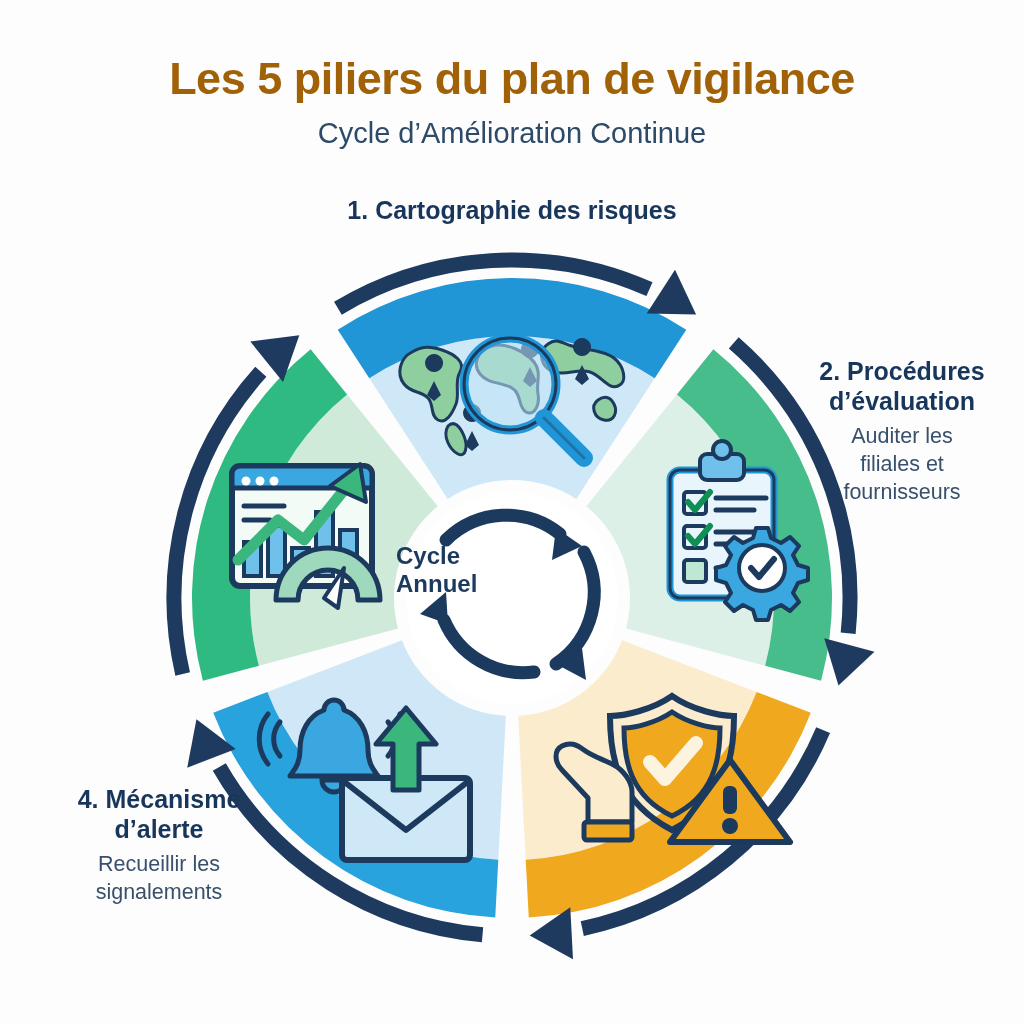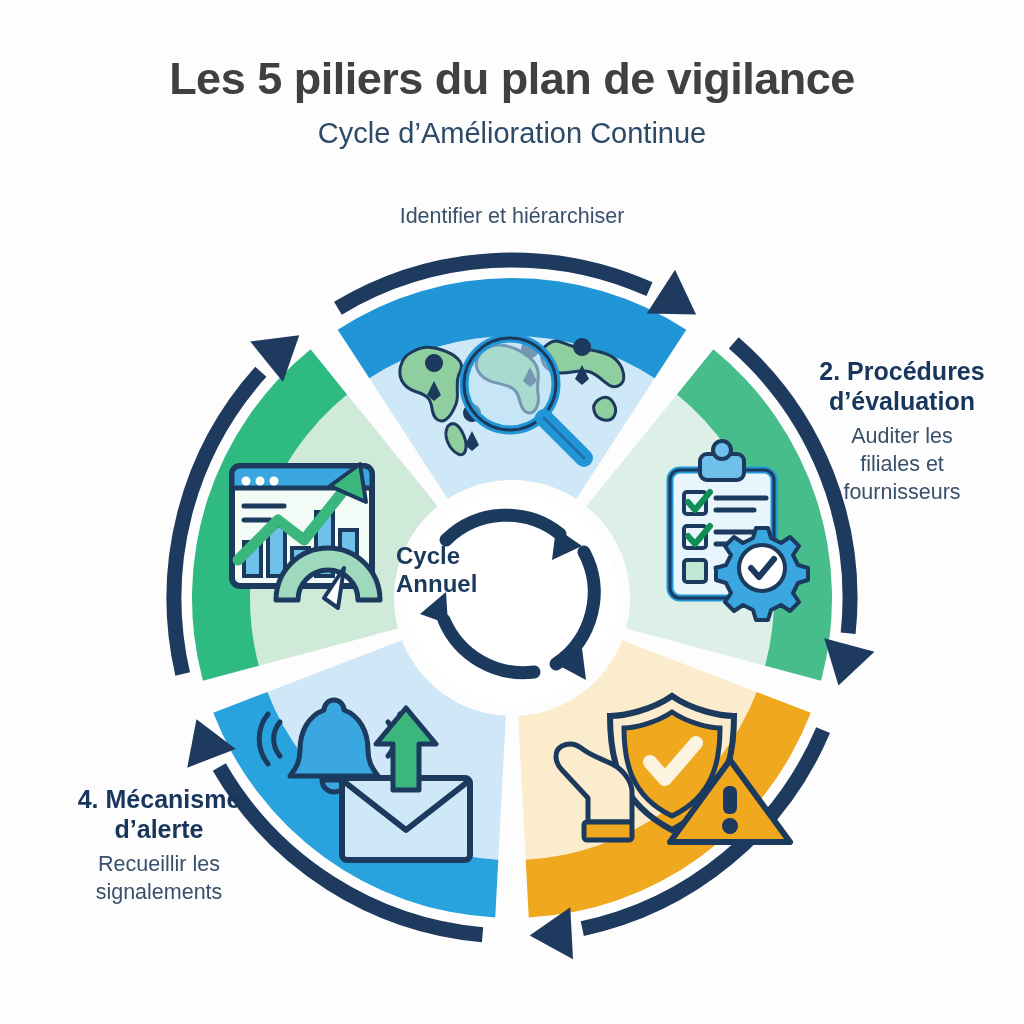--- a/index.html
+++ b/index.html
@@ -23,21 +23,21 @@
   .header {
     position: absolute;
     top: 54px;
     left: 0;
     width: 1024px;
     text-align: center;
   }
   .title {
     font-size: 45px;
     font-weight: bold;
-    color: #404040;
+    color: #a16207;
     letter-spacing: -0.5px;
     line-height: 1.1;
     margin: 0;
   }
   .subtitle {
     font-size: 29px;
     font-weight: normal;
     color: #2d4a68;
     margin: 14px 0 1px 0;
     line-height: 1.1;
@@ -270,21 +270,21 @@
         <path d="M -52 10 A 52 52 0 0 1 52 10 L 30 10 A 30 30 0 0 0 -30 10 Z" fill="#9fd9bd" stroke="#1b3a5e" stroke-width="5" stroke-linejoin="round"></path>
         <path d="M -4 8 L 16 -22 L 10 18 Z" fill="#ffffff" stroke="#1b3a5e" stroke-width="4" stroke-linejoin="round"></path>
       </g>
     </g>
   </svg>
 
   <div class="hub-text">Cycle
 Annuel</div>
 
   <div class="lbl lbl-1">
-    <div class="lbl-sub">Identifier et hiérarchiser</div>
+    <div class="lbl-title">1. Cartographie des risques</div>
   </div>
   <div class="lbl lbl-2">
     <div class="lbl-title">2. Procédures
 d’évaluation</div>
     <div class="lbl-sub">Auditer les
 filiales et
 fournisseurs</div>
   </div>
   <div class="lbl lbl-4">
     <div class="lbl-title">4. Mécanisme

